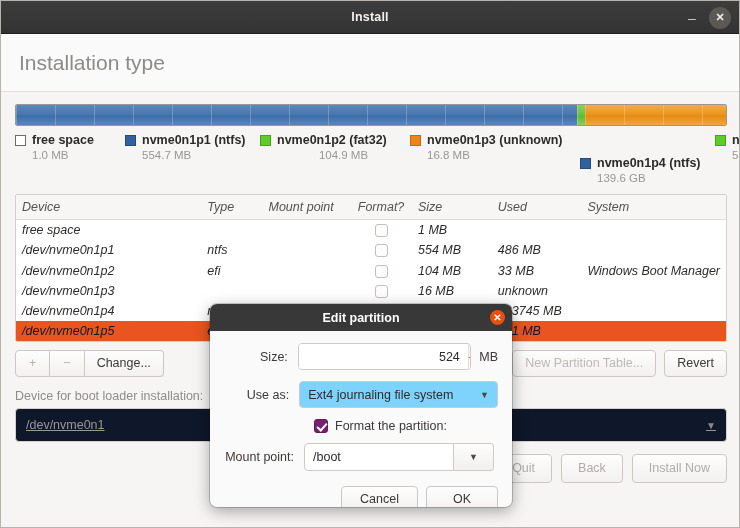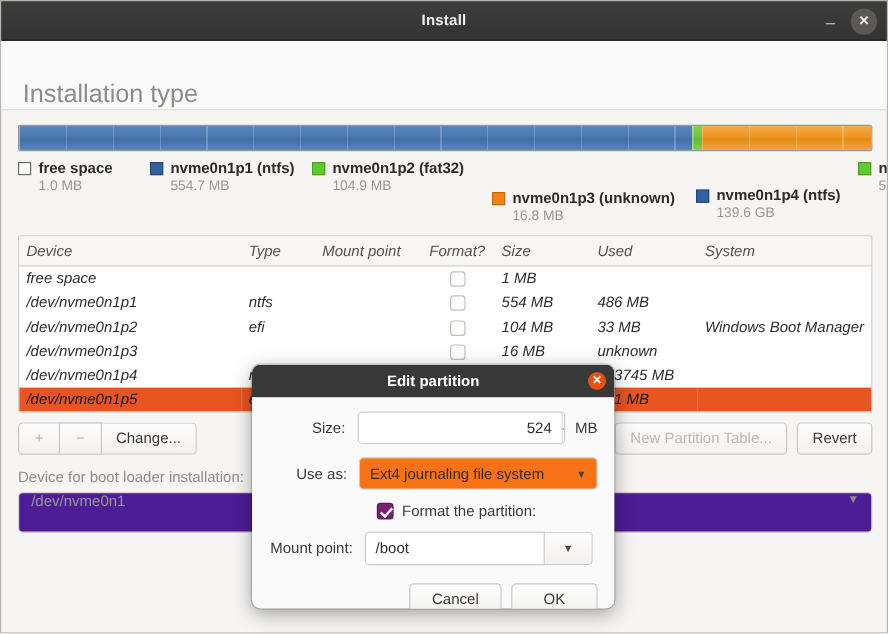--- a/index.html
+++ b/index.html
@@ -40,21 +40,21 @@
     display:flex; align-items:center; justify-content:center;
     color:#d6d2ce; font-size:12px;
   }
   .win-btn.min { color:#c8c4c0; font-size:14px; line-height:6px; }
   .win-btn.close { background:#5c5955; color:#eceaea; font-size:11px; font-weight:bold;}
   
   .page-head {
     height:58px;
     background:#fafafa;
     border-bottom:1px solid #e0dedb;
-    display:flex; align-items:flex-end;
+    display:flex; align-items:center;
     padding:0 18px;
   }
   .page-head h1 {
     font-size:21px; font-weight:400; color:#8d8a87;
   }
   
   .content { padding:12px 14px 0 14px; }
   
   .part-bar {
     height:22px; width:712px;
@@ -152,24 +152,25 @@
   .seg-group { display:flex; }
   .seg-group .btn { border-radius:0; border-left-width:0; }
   .seg-group .btn:first-child { border-radius:4px 0 0 4px; border-left-width:1px; }
   .seg-group .btn:last-child { border-radius:0 4px 4px 0; }
   .seg-group .btn.icon { padding:5px 13px; color:#b6b2ae; }
   .right-tools { display:flex; gap:8px; }
   
   .bl-label { margin-top:12px; font-size:12.5px; color:#8f8c89; width:712px;}
   .bl-combo {
     margin-top:5px; width:712px; height:34px;
-    background:#4c1d95; border:1px solid #d5d0cb; border-radius:4px;
-    display:flex; padding:0 10px;
+    background:#0f172a; border:1px solid #d5d0cb; border-radius:4px;
+    display:flex; align-items:center; padding:0 10px;
     font-size:12.5px; color:#9b9793;
     position:relative;
+    text-decoration:underline;
   }
   .bl-combo .arrow { margin-left:auto; color:#8c8885; font-size:10px; }
   
   .footer {
     margin-top:12px; width:712px;
     display:flex; justify-content:flex-end; gap:9px;
   }
   .footer .btn { padding:6px 16px; color:#b0aca8; }
   .dialog {
     position:absolute;
@@ -213,21 +214,21 @@
     font-size:12.5px; color:#2e2c2b; background:#fff;
   }
   .spin .sb {
     width:34px; display:flex; align-items:center; justify-content:center;
     background:#fbfafa; border-left:1px solid #e2ddd8;
     font-size:13px; color:#6d6a67;
   }
   .unit { margin-left:8px; font-size:12.5px; color:#3b3937; }
   .combo {
     width:212px; height:27px;
-    border:1px solid #cfcac5; border-radius:4px; background:#f97316;
+    border:1px solid #cfcac5; border-radius:4px; background:#7dd3fc;
     display:flex; align-items:center; padding:0 8px;
     font-size:12.5px; color:#2e2c2b;text-align:center;
   }
   .combo .arrow { margin-left:auto; font-size:9px; color:#4a4845; }
   .combo-split {
     width:190px; height:28px; display:flex;
   }
   .combo-split .field {
     flex:1; border:1px solid #cfcac5; border-radius:4px 0 0 4px;
     background:#fff; display:flex; align-items:center; padding:0 8px;
@@ -300,28 +301,28 @@
           </div>
           <div class="legend-sub">1.0 MB</div>
         </div>
         <div class="legend-item" style="width: 135px;">
           <div class="legend-top">
             <span class="swatch blue"></span>
             <span class="legend-label">nvme0n1p1 (ntfs)</span>
           </div>
           <div class="legend-sub">554.7 MB</div>
         </div>
-        <div class="legend-item" style="width: 150px;">
+        <div class="legend-item" style="width: 150px; text-align: center;">
           <div class="legend-top">
             <span class="swatch green"></span>
             <span class="legend-label">nvme0n1p2 (fat32)</span>
           </div>
           <div class="legend-sub">104.9 MB</div>
         </div>
-        <div class="legend-item" style="width: 170px; margin-top: 25px;">
+        <div class="legend-item" style="width: 170px;">
           <div class="legend-top">
             <span class="swatch orange"></span>
             <span class="legend-label">nvme0n1p3 (unknown)</span>
           </div>
           <div class="legend-sub">16.8 MB</div>
         </div>
         <div class="legend-item" style="width: 135px; margin-top: 23px;">
           <div class="legend-top">
             <span class="swatch blue"></span>
             <span class="legend-label">nvme0n1p4 (ntfs)</span>
@@ -421,20 +422,25 @@
       </div>
     </div>
 
     <div class="bl-label">Device for boot loader installation:</div>
     <div class="bl-combo">
       <span>/dev/nvme0n1</span>
       <span style="margin-left:212px">SA</span>
       <span class="arrow">▼</span>
     </div>
 
+    <div class="footer">
+      <div class="btn">Quit</div>
+      <div class="btn">Back</div>
+      <div class="btn">Install Now</div>
+    </div>
 
   </div>
 
   <div class="dialog">
     <div class="dlg-title">
       <span class="t">Edit partition</span>
       <div class="dlg-close">✕</div>
     </div>
     <div class="dlg-body">
 

